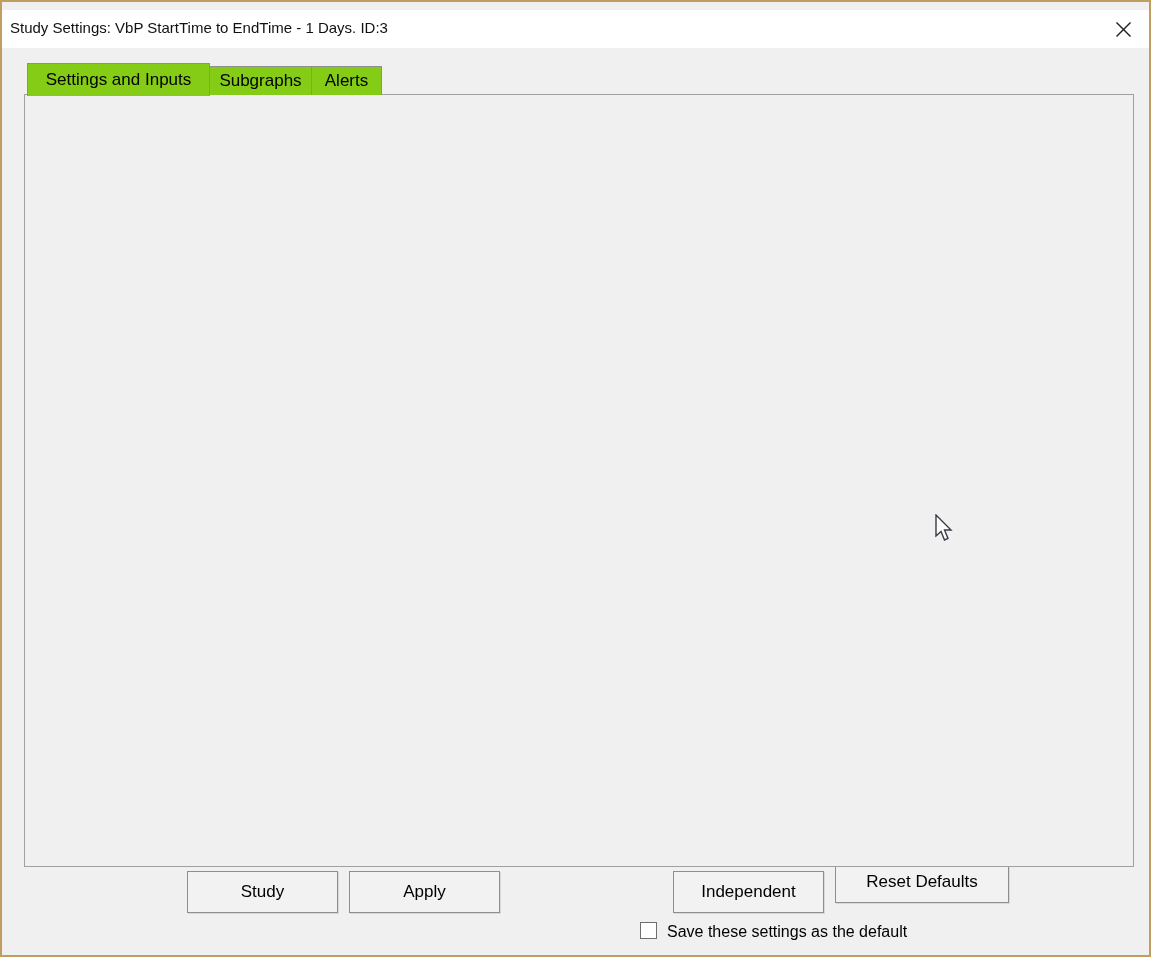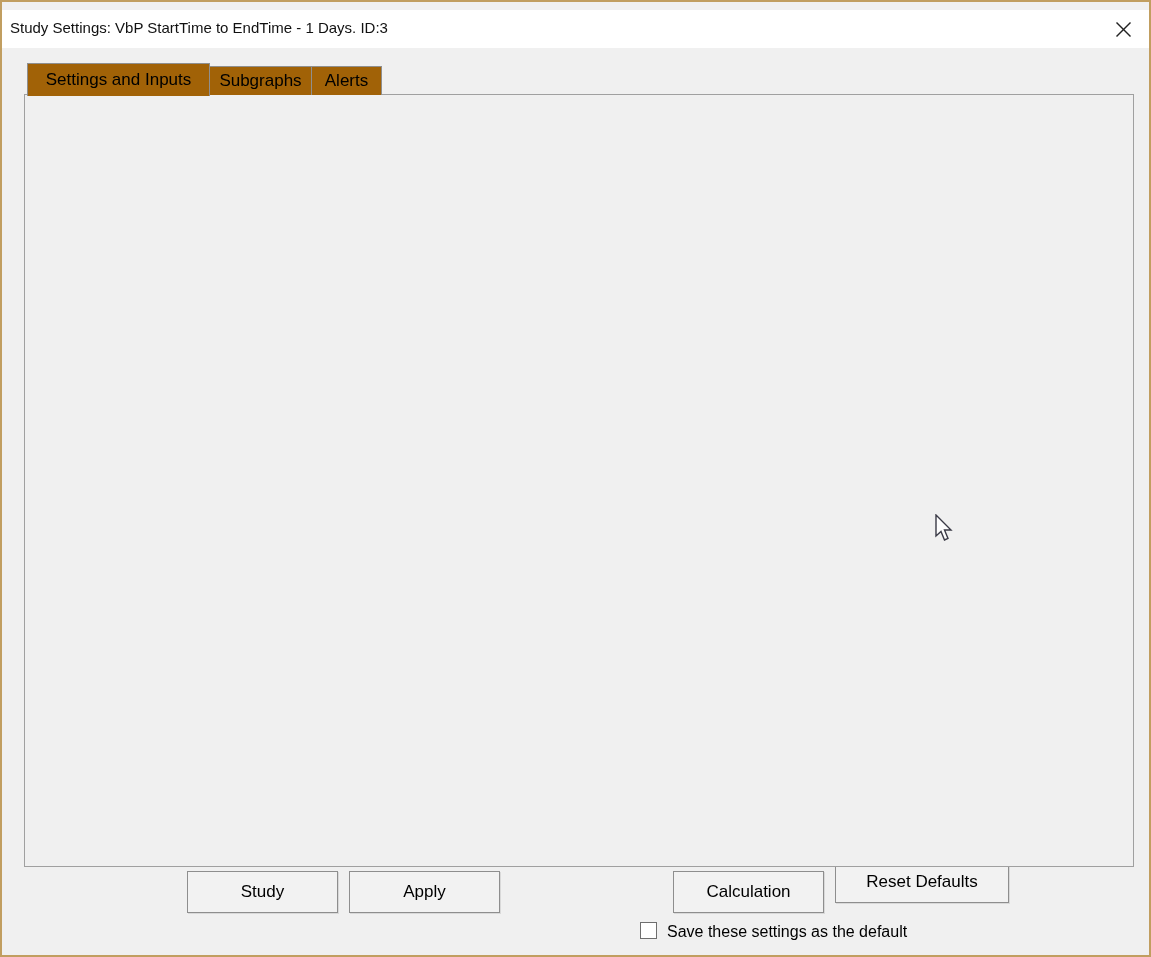--- a/index.html
+++ b/index.html
@@ -21,21 +21,21 @@
   .title-text{
     position:absolute;left:8px;top:9px;font-size:15px;color:#111;white-space:nowrap;
   }
   .close-btn{
     position:absolute;right:10px;top:4px;width:32px;height:30px;
     display:flex;align-items:center;justify-content:center;cursor:default;
   }
   
   .tab{
     position:absolute;
-    background:#a16207;
+    background:#84cc16;
     border:1px solid #8f8f8f;border-bottom:none;
     font-size:17px;display:flex;align-items:center;justify-content:center;
     white-space:nowrap;
   }
   .tab.active{left:25px;top:61px;width:181px;height:32px;z-index:3;}
   .tab.t2{left:207px;top:64px;width:101px;height:28px;z-index:2;}
   .tab.t3{left:309px;top:64px;width:69px;height:28px;z-index:2;}
   
   .pane{
     position:absolute;left:22px;top:92px;width:1108px;height:771px;
@@ -327,21 +327,21 @@
     </div>
   </div>
 
   <div class="groupbox">
     <div class="group-legend">Input</div>
     <div class="group-msg">Select an input in the list above</div>
   </div>
 
   <div class="btn" style="left:185px;top:869px;width:149px;height:40px;">Study</div>
   <div class="btn" style="left:347px;top:869px;width:149px;height:40px;">Apply</div>
-  <div class="btn" style="left:671px;top:869px;width:149px;height:40px;">Calculation</div>
+  <div class="btn" style="left:671px;top:869px;width:149px;height:40px;">Independent</div>
   <div class="btn" style="left:833px;top:859px;width:172px;height:40px;">Reset Defaults</div>
 
   <div class="checkrow" style="left:638px;top:920px;">
     <span class="checkbox"></span>
     <span class="checklabel">Save these settings as the default</span>
   </div>
 
   <svg class="cursor" width="22" height="30" viewBox="0 0 22 30">
     <path d="M2,1 L2,22 L7,17.5 L10.5,26 L14,24.5 L10.5,16 L17,16 Z" fill="#fdfdfd" stroke="#3a3a46" stroke-width="1.4" stroke-linejoin="miter"></path>
   </svg>

